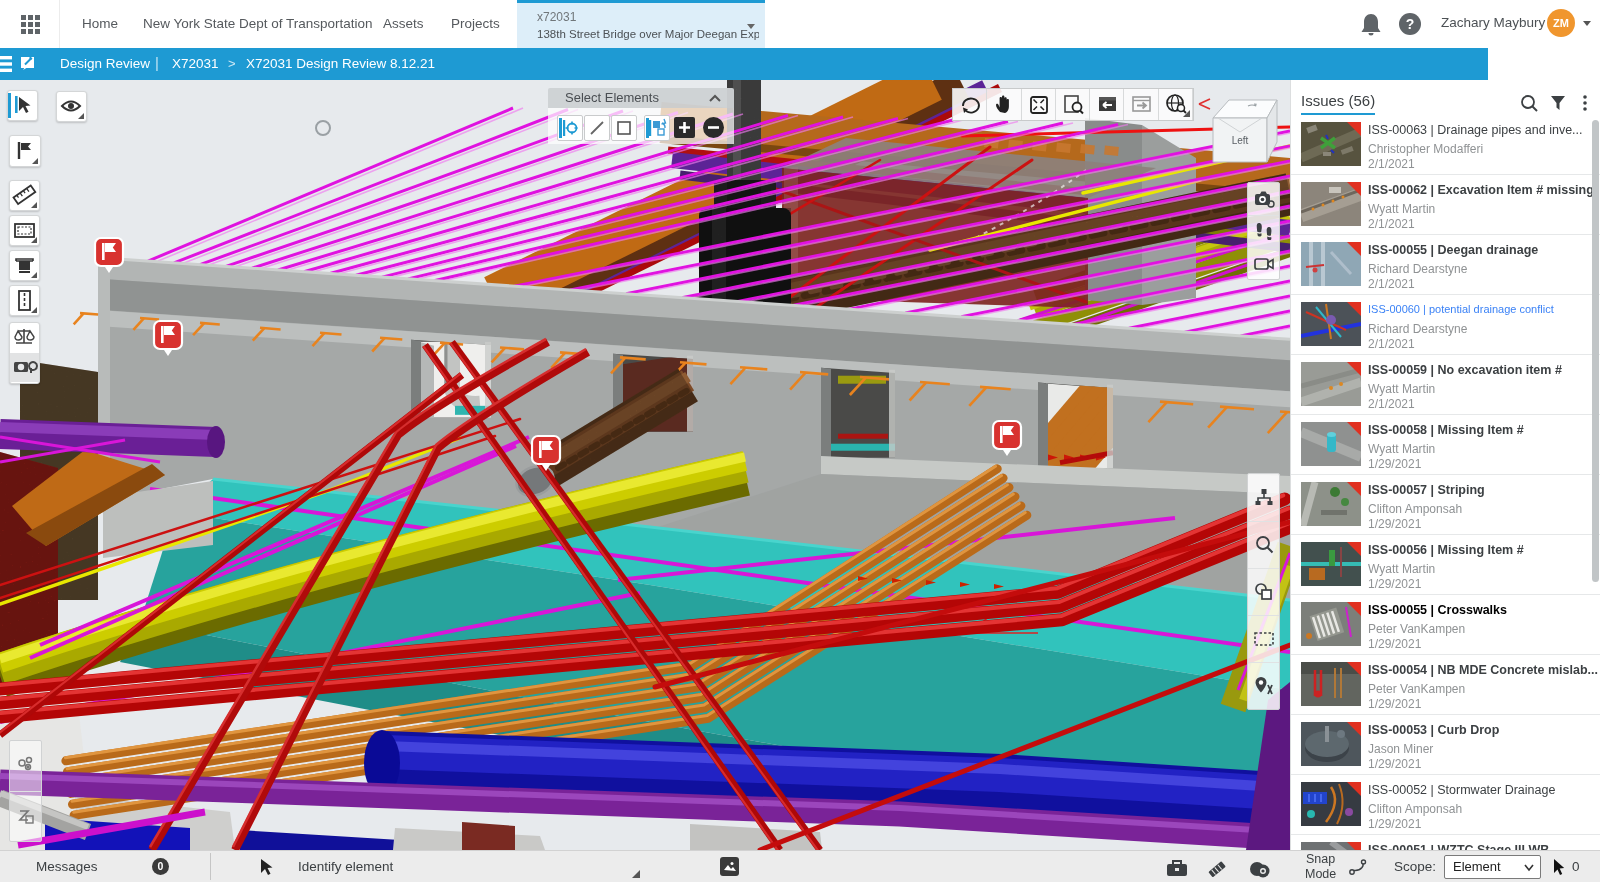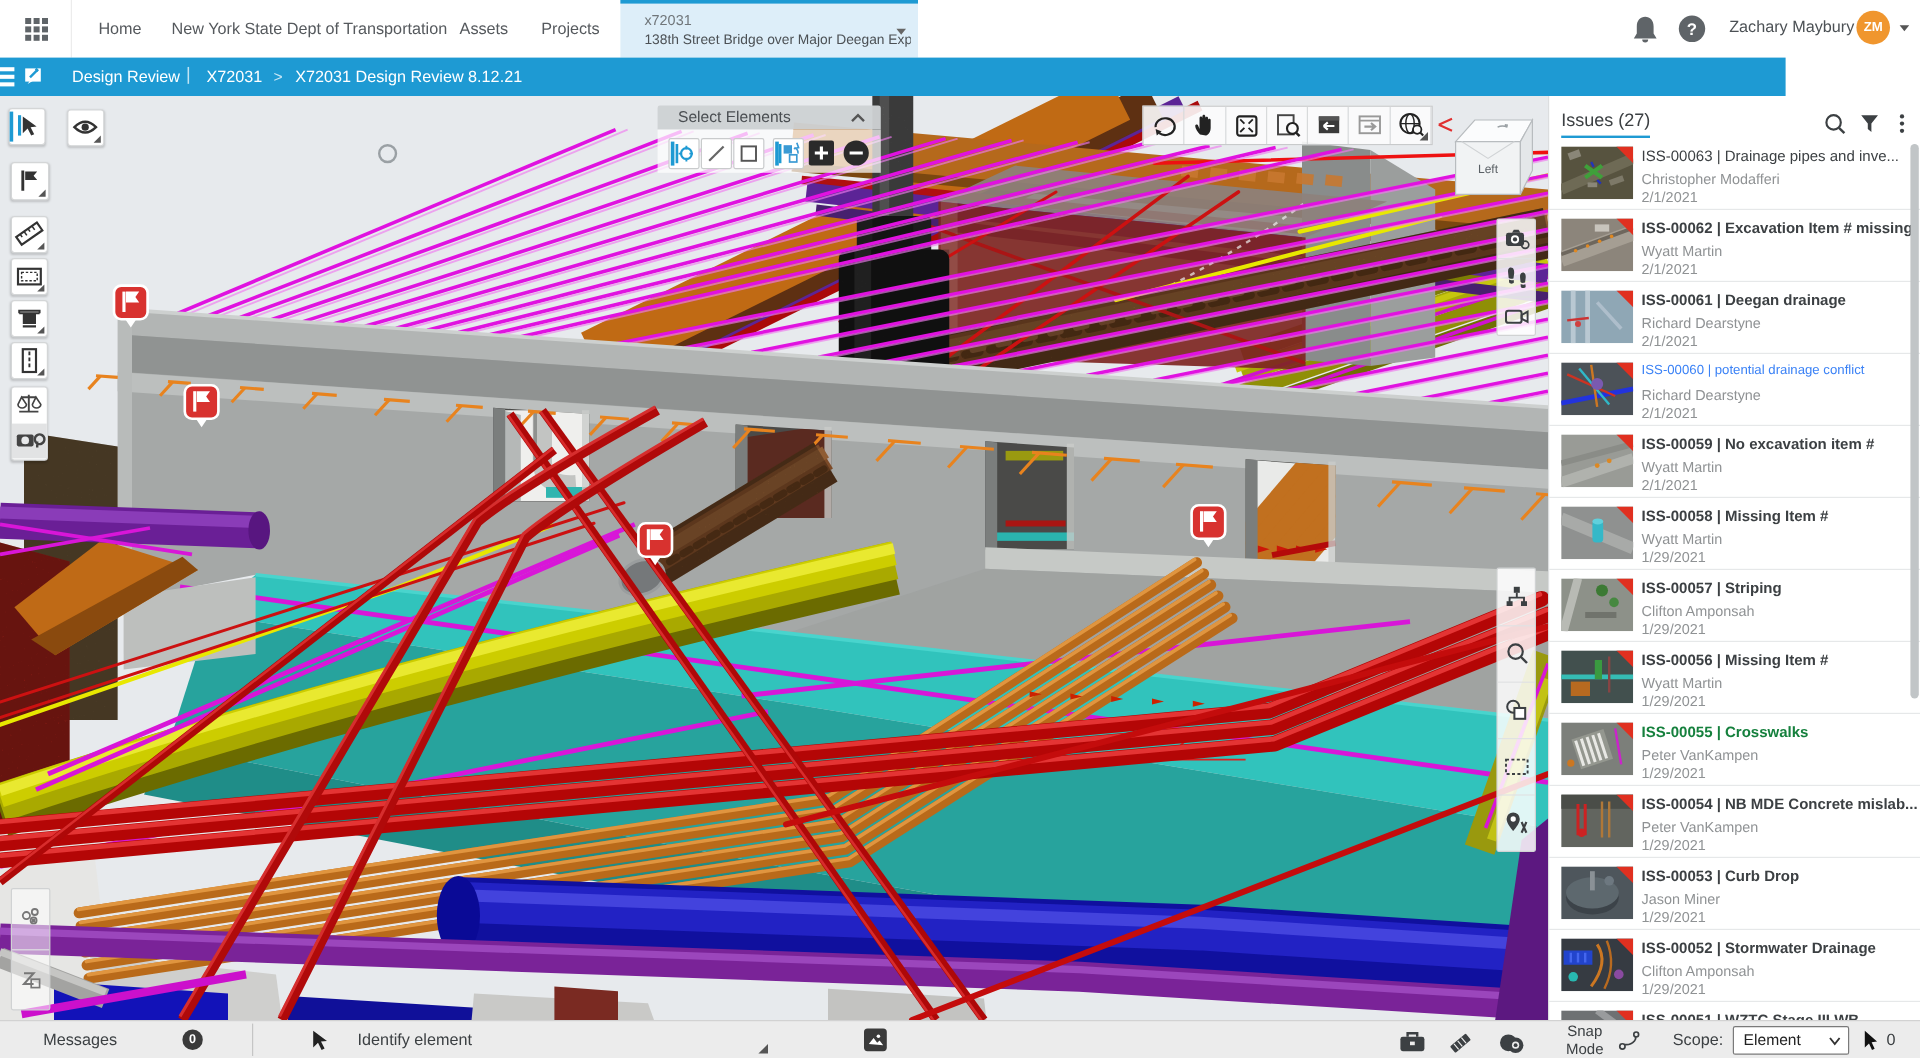--- a/index.html
+++ b/index.html
@@ -646,21 +646,21 @@
       </svg>
     </div>
     <div style="position:relative;width:31px;height:50px;border-top:1px solid #e0e2e3;">
       <svg style="position:absolute;left:3px;top:12px" width="26" height="26" viewBox="0 0 26 26">
         <path d="M 7,7 h8 l-8,9 h8" fill="none" stroke="#777" stroke-width="1.7"></path>
         <rect x="13" y="12" width="7" height="7" fill="none" stroke="#777" stroke-width="1.4"></rect>
       </svg>
     </div>
   </div>
 <div class="abs" style="left:1290px;top:80px;width:310px;height:770px;background:#fff;border-left:1px solid #dcdedf">
-    <div class="abs" style="left:10px;top:12px;font-size:15px;color:#3c4043;border-bottom:2px solid #1e9ad3;padding-bottom:4px">Issues (27)</div>
+    <div class="abs" style="left:10px;top:12px;font-size:15px;color:#3c4043;border-bottom:2px solid #1e9ad3;padding-bottom:4px">Issues (56)</div>
     <svg class="abs" style="left:1522,top:95" width="80" height="24"></svg>
     <svg class="abs" style="left:228px;top:12px" width="75" height="22">
 <circle cx="9" cy="10" r="6" fill="none" stroke="#3c4043" stroke-width="1.8"></circle>
       <path d="M 13.5,14.5 l 4.5,4.5" stroke="#3c4043" stroke-width="2"></path>
 <path d="M 32,4 h14 l -5.5,7 v7 l -3,-2.5 v-4.5 z" fill="#3c4043"></path>
 <circle cx="66" cy="5" r="1.8" fill="#3c4043"></circle>
       <circle cx="66" cy="11" r="1.8" fill="#3c4043"></circle>
       <circle cx="66" cy="17" r="1.8" fill="#3c4043"></circle>
 </svg>
     <div class="abs" style="left:0;top:35px;width:310px;height:60px">
@@ -698,21 +698,21 @@
     </div>
     <div class="abs" style="left:0;top:155px;width:310px;height:60px">
       <svg class="abs" style="left:10px;top:7px" width="60" height="44">
         <rect width="60" height="44" fill="#8fa7b5"></rect>
         <path d="M 10,0 v44 M 22,0 v44" stroke="#b9c8d2" stroke-width="4"></path>
         <path d="M 5,25 l 18,-2" stroke="#cc3333" stroke-width="2"></path>
         <circle cx="14" cy="28" r="2.5" fill="#d04040"></circle>
         <path d="M 30,10 l 20,22" stroke="#aebecb" stroke-width="3"></path>
         <polygon points="46,0 60,0 60,14" fill="#e03020"></polygon>
       </svg>
-      <div class="abs" style="left:77px;top:8px;width:232px;font-size:12.5px;font-weight:bold;color:#3c4043;white-space:nowrap;overflow:hidden">ISS-00061 | Deegan drainage</div>
+      <div class="abs" style="left:77px;top:8px;width:232px;font-size:12.5px;font-weight:bold;color:#3c4043;white-space:nowrap;overflow:hidden">ISS-00055 | Deegan drainage</div>
       <div class="abs" style="left:77px;top:27px;font-size:12px;color:#8f9294">Richard Dearstyne</div>
       <div class="abs" style="left:77px;top:42px;font-size:12px;color:#8f9294">2/1/2021</div>
       <div class="abs" style="left:0;top:59px;width:310px;height:1px;background:#e6e8e9"></div>
     </div>
     <div class="abs" style="left:0;top:215px;width:310px;height:60px">
       <svg class="abs" style="left:10px;top:7px" width="60" height="44">
         <rect width="60" height="44" fill="#4c5258"></rect>
         <path d="M 0,34 L 60,22" stroke="#2233dd" stroke-width="4"></path>
         <path d="M 5,10 l 40,18" stroke="#cc3322" stroke-width="2"></path>
         <path d="M 15,5 l 25,30" stroke="#30b8c8" stroke-width="2"></path>
@@ -784,21 +784,21 @@
       <svg class="abs" style="left:10px;top:7px" width="60" height="44">
         <rect width="60" height="44" fill="#7c7f7a"></rect>
         <g transform="rotate(-18 30 22)">
           <rect x="12" y="8" width="28" height="26" fill="#94978f"></rect>
           <path d="M 15,10 v22 M 20,10 v22 M 25,10 v22 M 30,10 v22 M 35,10 v22" stroke="#e8e8e4" stroke-width="2.5"></path>
         </g>
         <path d="M 45,5 l 5,30" stroke="#cc22cc" stroke-width="2"></path>
         <circle cx="8" cy="34" r="3" fill="#cc7722"></circle>
         <polygon points="46,0 60,0 60,14" fill="#e03020"></polygon>
       </svg>
-      <div class="abs" style="left:77px;top:8px;width:232px;font-size:12.5px;font-weight:bold;color:#15803d;white-space:nowrap;overflow:hidden">ISS-00055 | Crosswalks</div>
+      <div class="abs" style="left:77px;top:8px;width:232px;font-size:12.5px;font-weight:bold;color:#000000;white-space:nowrap;overflow:hidden">ISS-00055 | Crosswalks</div>
       <div class="abs" style="left:77px;top:27px;font-size:12px;color:#8f9294">Peter VanKampen</div>
       <div class="abs" style="left:77px;top:42px;font-size:12px;color:#8f9294">1/29/2021</div>
       <div class="abs" style="left:0;top:59px;width:310px;height:1px;background:#e6e8e9"></div>
     </div>
     <div class="abs" style="left:0;top:575px;width:310px;height:60px">
       <svg class="abs" style="left:10px;top:7px" width="60" height="44">
         <rect width="60" height="44" fill="#62655f"></rect>
         <rect y="0" width="60" height="12" fill="#4a4d48"></rect>
         <path d="M 14,8 v26 M 20,8 v26" stroke="#cc2222" stroke-width="2.5"></path>
         <circle cx="17" cy="32" r="3.5" fill="#cc2222"></circle>
@@ -828,21 +828,21 @@
       <svg class="abs" style="left:10px;top:7px" width="60" height="44">
         <rect width="60" height="44" fill="#363b42"></rect>
         <path d="M 2,10 h24 v12 h-24 z" fill="#2244cc"></path>
         <path d="M 8,12 v8 M 14,12 v8 M 20,12 v8" stroke="#4466ee" stroke-width="2"></path>
         <path d="M 30,5 q 10,15 -5,35" stroke="#cc7722" stroke-width="2.5" fill="none"></path>
         <path d="M 38,2 q 8,20 -2,40" stroke="#b86a20" stroke-width="2" fill="none"></path>
         <circle cx="10" cy="32" r="4" fill="#28b8b0"></circle>
         <circle cx="48" cy="30" r="4" fill="#8a4aa0"></circle>
         <polygon points="46,0 60,0 60,14" fill="#e03020"></polygon>
       </svg>
-      <div class="abs" style="left:77px;top:8px;width:232px;font-size:12.5px;font-weight:bold;color:#3c4043;white-space:nowrap;overflow:hidden">ISS-00052 | Stormwater Drainage</div>
+      <div class="abs" style="left:77px;top:8px;width:232px;font-size:12.5px;font-weight:normal;color:#3c4043;white-space:nowrap;overflow:hidden">ISS-00052 | Stormwater Drainage</div>
       <div class="abs" style="left:77px;top:27px;font-size:12px;color:#8f9294">Clifton Amponsah</div>
       <div class="abs" style="left:77px;top:42px;font-size:12px;color:#8f9294">1/29/2021</div>
       <div class="abs" style="left:0;top:59px;width:310px;height:1px;background:#e6e8e9"></div>
     </div>
     <div class="abs" style="left:0;top:755px;width:310px;height:60px">
       <svg class="abs" style="left:10px;top:7px" width="60" height="44">
         <rect width="60" height="44" fill="#6e7173"></rect>
         <path d="M 0,20 h28 v24 h-28 z" fill="#1a1c1e"></path>
         <path d="M 30,0 l 30,22" stroke="#999b9d" stroke-width="6"></path>
         <path d="M 34,30 h20" stroke="#46494b" stroke-width="4"></path>

